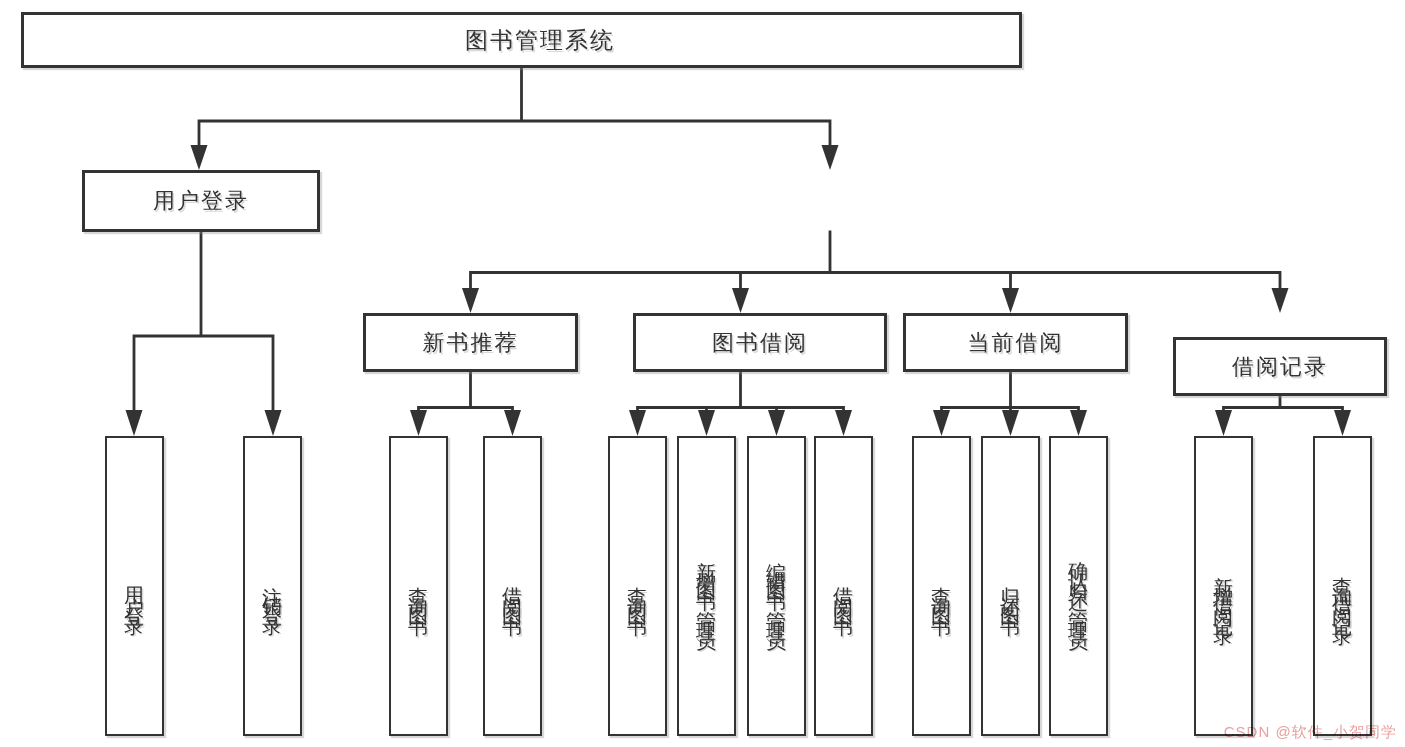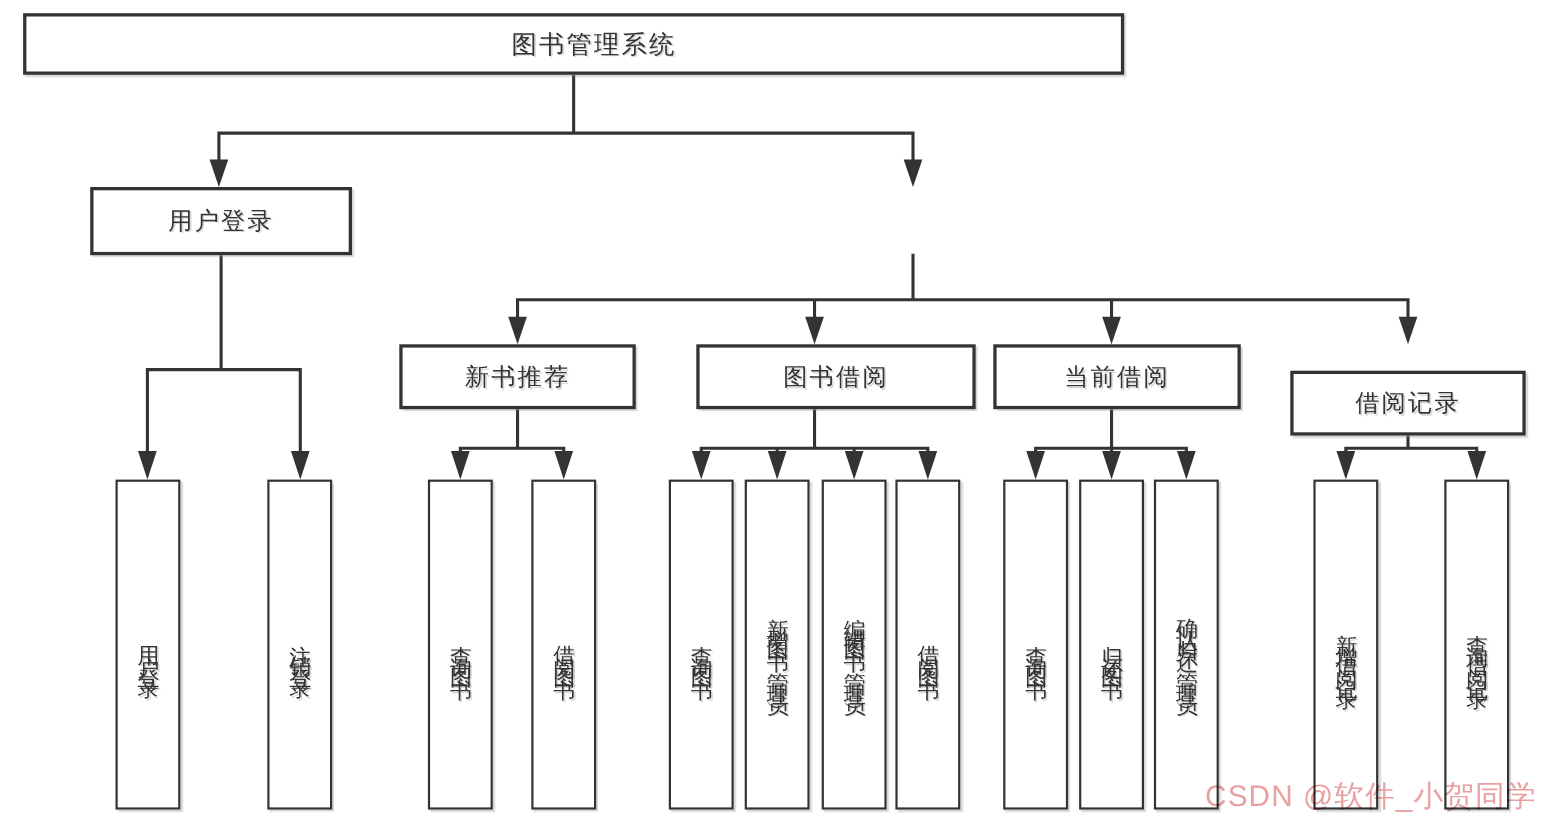--- a/index.html
+++ b/index.html
@@ -39,21 +39,21 @@
     letter-spacing: 10px;
     margin-bottom: -10px;
     white-space: nowrap;
     text-shadow: 1.5px 1.5px 0 rgba(160,160,160,0.40);
   }
   .watermark {
     position: absolute;
     right: 8px;
     bottom: 5px;
     z-index: 3;
-    font-size: 27px;
+    font-size: 15px;
     letter-spacing: 1px;
     color: #e8a0a0;
     mix-blend-mode: multiply;
     white-space: nowrap;
   }
 </style>
 </head>
 <body>
 
 <div class="stage">

